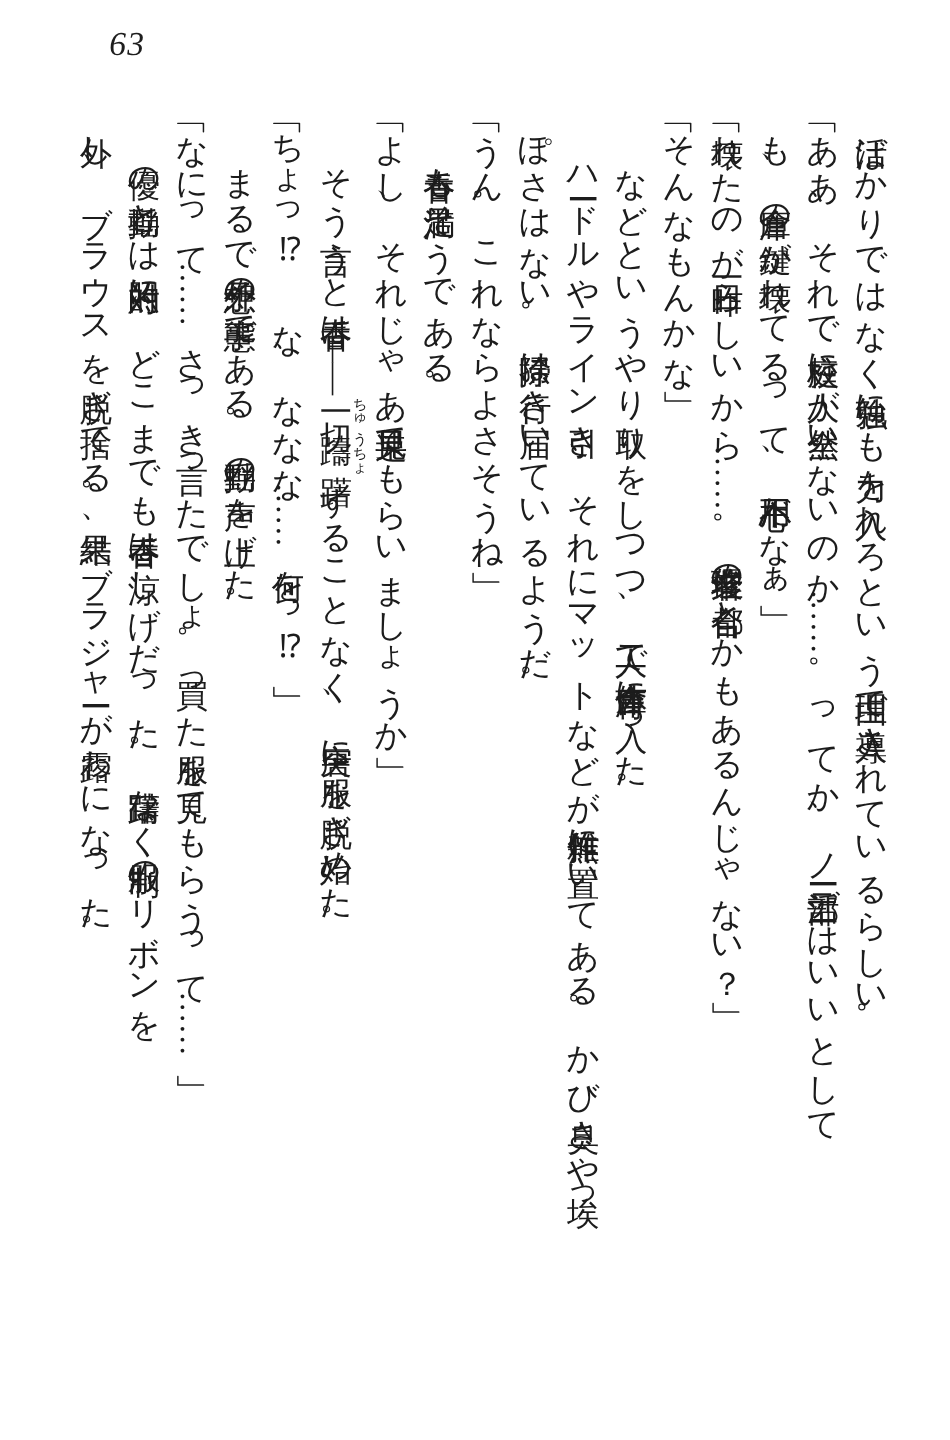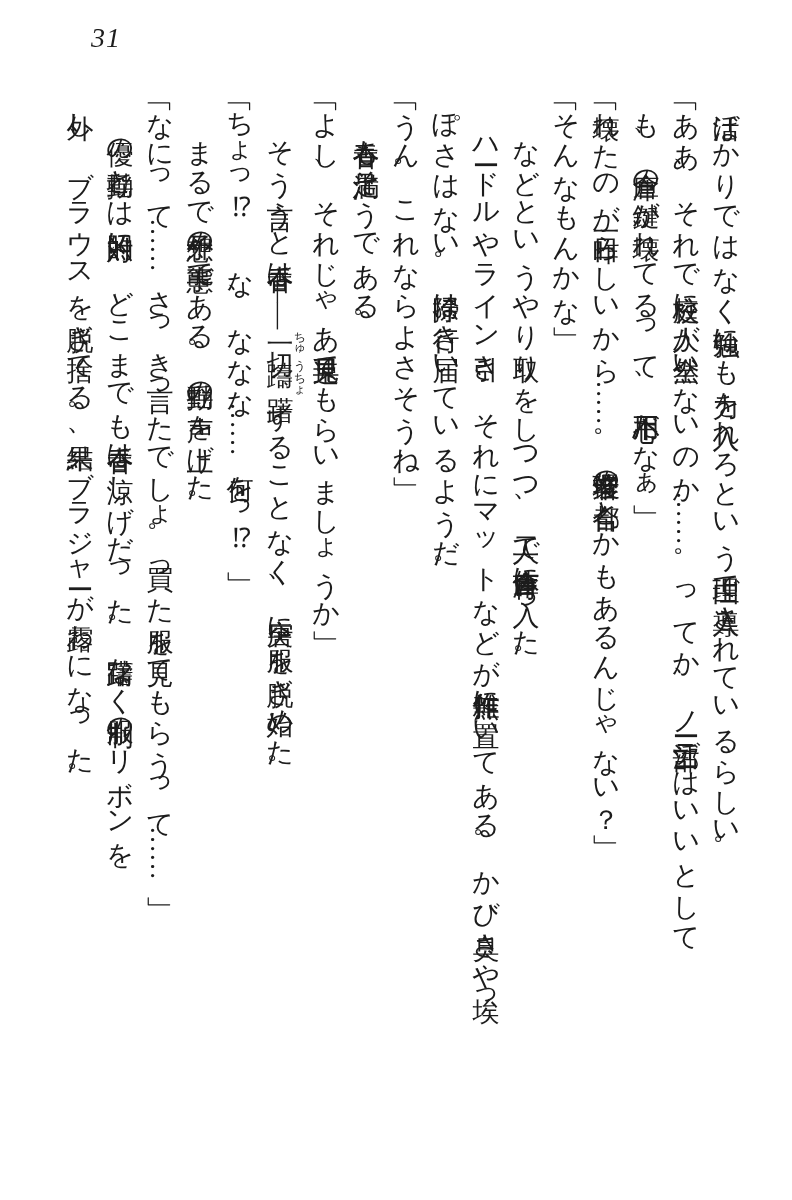--- a/index.html
+++ b/index.html
@@ -48,21 +48,21 @@
   }
   ruby rt {
     font-size: 12px;
     letter-spacing: 0;
     color: #1c1c1c;
   }
 </style>
 </head>
 <body style="background: rgb(255, 255, 255);">
 
-<div class="page-number">31</div>
+<div class="page-number">63</div>
 
 <div class="text-block" style="color: rgb(28, 28, 28);">
     <div class="line">活ばかりではなく勉強にも力を入れろという理由で導入されているらしい。</div>
     <div class="line">「ああ、それで校庭に人が全然いないのか……。ってか、ノー部活デーはいいとして</div>
     <div class="line">も、倉庫の鍵が壊れてるって、不用心だなぁ」</div>
     <div class="line">「壊れたのが一昨日らしいから……。修理業者の都合とかもあるんじゃない？」</div>
     <div class="line">「そんなもんかな」</div>
     <div class="line indent">などというやり取りをしつつ、二人で体育倉庫に入った。</div>
     <div class="line indent">ハードルやライン引き、それにマットなどが無雑作に置いてある。かび臭さや埃っ</div>
     <div class="line">ぽさはない。掃除は行き届いているようだ。</div>

